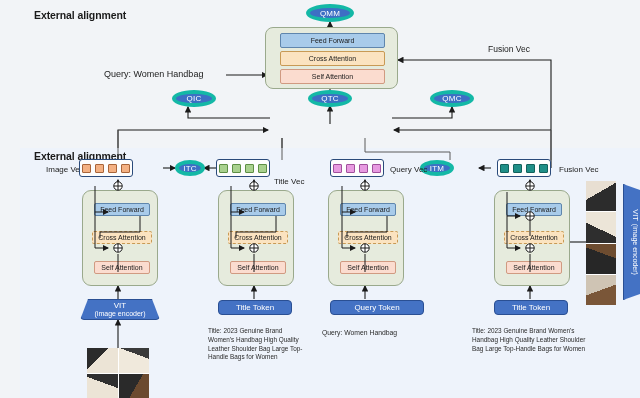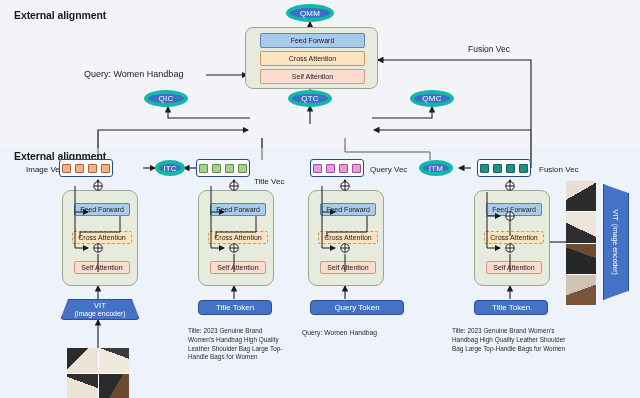--- a/index.html
+++ b/index.html
@@ -3,21 +3,21 @@
 <meta charset="utf-8">
 <style>
   * { box-sizing: border-box; margin: 0; padding: 0; }
   body {
     width: 640px; height: 398px;
     background: #f2f4f7;
     font-family: "Liberation Sans", sans-serif;
     position: relative;
     overflow: hidden;
   }
-  #root { position: absolute; inset: 0; }
+  #root { position: absolute; inset: 0; margin-left: 20px; }
 
   .band-internal {
     position: absolute; left: 0; top: 148px; width: 640px; height: 250px;
     background: #eef3fb;
   }
 
   .sec-title {
     position: absolute; font-weight: bold; font-size: 10.5px; color: #1b1b1b;
     letter-spacing: -0.1px;
   }
@@ -166,29 +166,29 @@
   <div class="fusionvec-top" style="left:468px; top:44px;">Fusion Vec</div>
 
   <div class="ellipse" style="left:286px; top:4px; width:48px; height:18px;">QMM</div>
 
   <div class="transformer ext" style="left:245px; top:27px; width:133px; height:62px;">
     <div class="sublayer ff" style="left:14px; top:5px; width:105px; height:15px;">Feed Forward</div>
     <div class="sublayer ca-solid" style="left:14px; top:23px; width:105px; height:15px;">Cross Attention</div>
     <div class="sublayer sa" style="left:14px; top:41px; width:105px; height:15px;">Self Attention</div>
   </div>
 
-  <div class="ellipse" style="left:144px; top:90px; width:44px; height:17px;">QIC</div>
+  <div class="ellipse" style="left:152px; top:90px; width:44px; height:17px;">QIC</div>
   <div class="ellipse" style="left:288px; top:90px; width:44px; height:17px;">QTC</div>
   <div class="ellipse" style="left:410px; top:90px; width:44px; height:17px;">QMC</div>
 
 
   <div class="sec-title" style="left:14px; top:150px;">External alignment</div>
 
   <div class="ellipse" style="left:155px; top:160px; width:30px; height:16px;">ITC</div>
-  <div class="ellipse" style="left:419px; top:160px; width:34px; height:16px;">ITM</div>
+  <div class="ellipse" style="left:400px; top:160px; width:34px; height:16px;">ITM</div>
 
   <div class="vlabel" style="left:26px; top:165px;">Image Vec</div>
   <div class="vecbox" style="left:59px; top:159px; width:54px; height:18px;">
     <span class="tok tok-img"></span>
     <span class="tok tok-img"></span>
     <span class="tok tok-img"></span>
     <span class="tok tok-img"></span>
   </div>
 
   <div class="transformer" style="left:62px; top:190px; width:76px; height:96px;">

